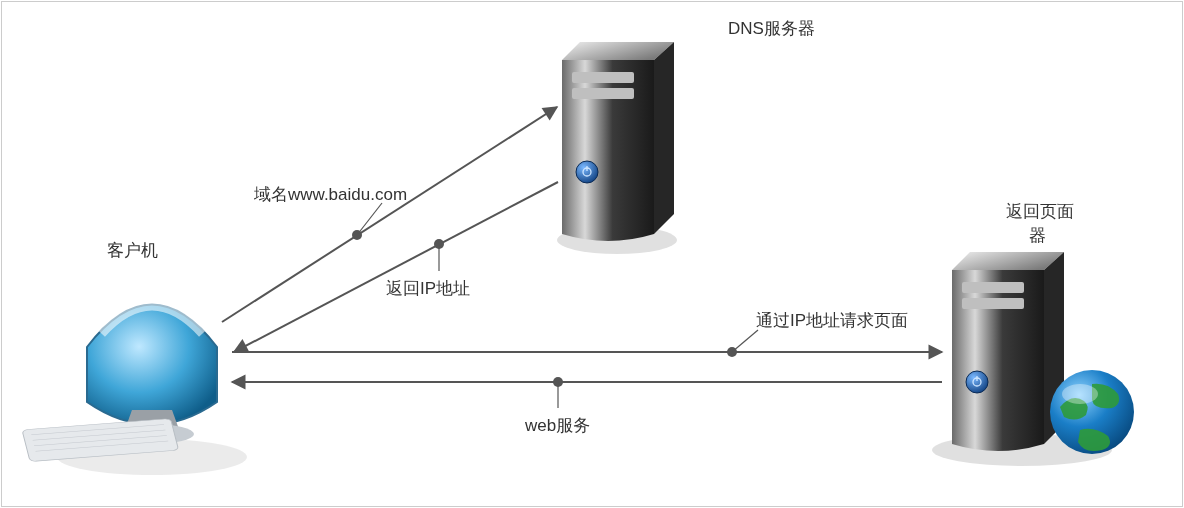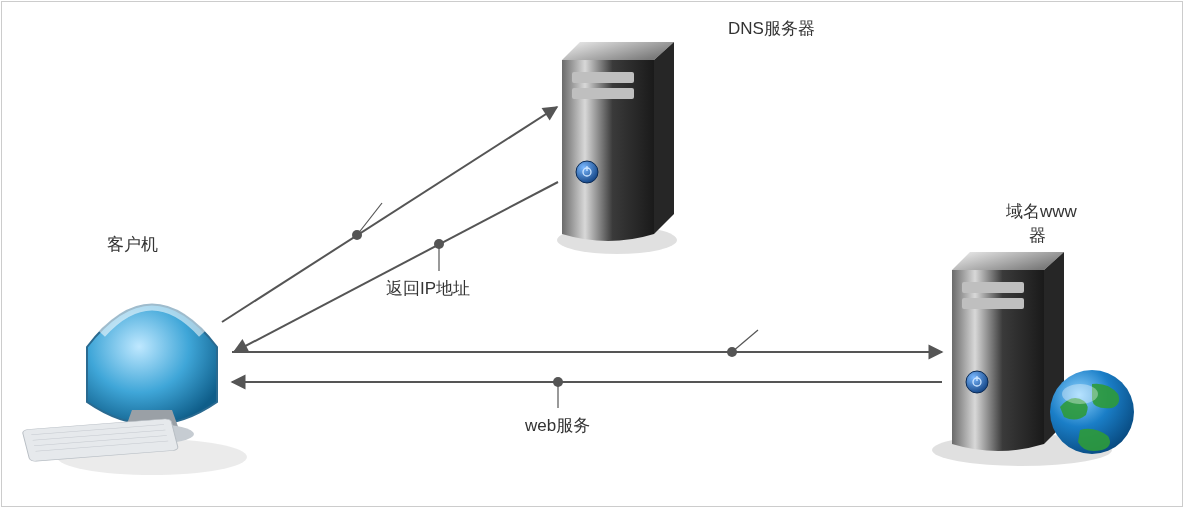--- a/index.html
+++ b/index.html
@@ -99,21 +99,23 @@
     <circle cx="25" cy="130" r="4" fill="none" stroke="#cfe6ff" stroke-width="1.3"></circle>
         <line x1="25" y1="124" x2="25" y2="129" stroke="#cfe6ff" stroke-width="1.3"></line>
     <g transform="translate(100,120)">
       <circle cx="40" cy="40" r="42" fill="url(#globe)"></circle>
       <path d="M8 35 q12 -14 24 -6 q6 4 2 14 q-10 8 -22 2 z M40 12 q16 -2 26 10 q4 10 -6 14 q-18 2 -20 -8 z M28 58 q14 -4 28 6 q6 10 -6 14 q-18 4 -24 -8 z" fill="#2e9a3a" opacity="0.9"></path>
       <ellipse cx="28" cy="22" rx="18" ry="10" fill="#fff" opacity="0.35"></ellipse>
     </g>
   </g>
 </svg>
 
-<div class="label" style="left:105px;top:231px">客户机</div>
+<div class="label" style="left:105px;top:237px">客户机</div>
 <div class="label" style="left:726px;top:15px">DNS服务器</div>
-<div class="label" style="left:1004px;top:198px">域名www</div>
+<div class="label" style="left:1004px;top:198px">返回页面</div>
 <div class="label" style="left:1027px;top:222px">器</div>
 
+<div class="label" style="left:252px;top:181px">域名www.baidu.com</div>
 <div class="label" style="left:384px;top:275px">返回IP地址</div>
+<div class="label" style="left:754px;top:307px">通过IP地址请求页面</div>
 <div class="label" style="left:523px;top:412px">web服务</div>
 
 </div>
 
 </body></html>

